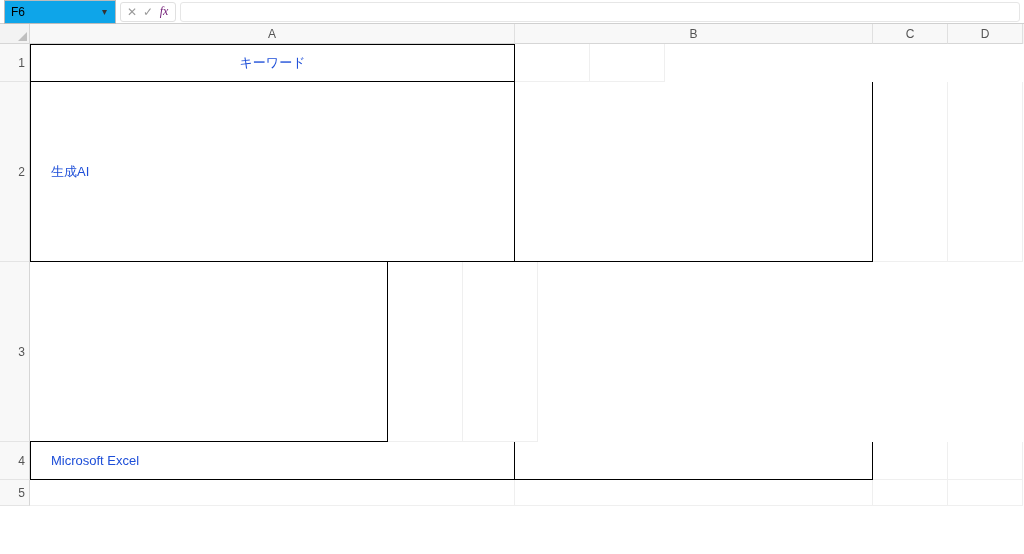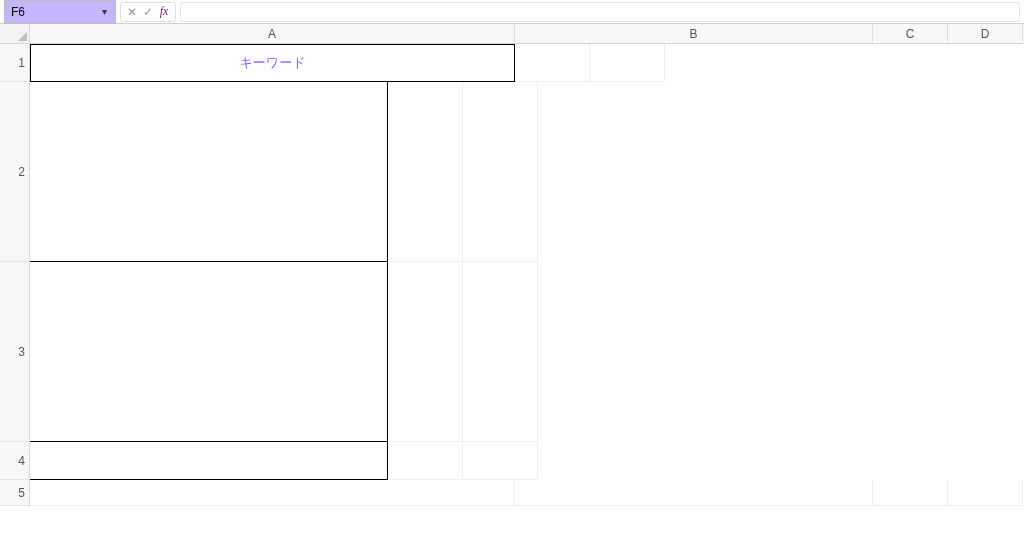--- a/index.html
+++ b/index.html
@@ -18,21 +18,21 @@
       height: 24px;
       border-bottom: 1px solid #d0d0d0;
       background: #fff;
       padding: 2px 4px;
       gap: 4px;
     }
     .name-box {
       width: 112px;
       height: 24px;
       border: 1px solid #bcbcbc;
-      background: #c4b5fd;
+      background: #0ea5e9;
       display: flex;
       align-items: center;
       justify-content: space-between;
       padding: 0 8px 0 6px;
       font-size: 12px;
     }
     .name-box .nb-text { flex: 1; }
     .name-box .chevron {
       font-size: 10px;
       color: #333;
@@ -127,21 +127,21 @@
       font-size: 12px;
       color: #555;
     }
     .cell {
       border-right: 1px solid #efefef;
       border-bottom: 1px solid #efefef;
       display: flex;
       align-items: center;
       padding: 0 20px;
       font-size: 13px;
-      color: #8b5cf6;
+      color: #1d4ed8;
       background: #fff;
     }
     .c-A { width: 485px; }
     .c-B { width: 358px; }
     .c-C { width: 75px; }
     .c-D { width: 75px; }
 
     
     .tbl-top { border-top: 1px solid #000; }
     .tbl-left { border-left: 1px solid #000; }
@@ -191,34 +191,36 @@
 
     <div class="row h-header">
       <div class="row-head">1</div>
       <div class="cell c-A hcenter tbl-top tbl-left tbl-vline tbl-hline">キーワード</div>
       <div class="cell c-C"></div>
       <div class="cell c-D"></div>
     </div>
 
     <div class="row h-tall">
       <div class="row-head">2</div>
+      <div class="cell c-A tbl-left tbl-vline tbl-hline">生成AI</div>
       <div class="cell c-B tbl-right tbl-hline"></div>
       <div class="cell c-C"></div>
       <div class="cell c-D"></div>
     </div>
 
     <div class="row h-tall">
       <div class="row-head">3</div>
       <div class="cell c-B tbl-right tbl-hline"></div>
       <div class="cell c-C"></div>
       <div class="cell c-D"></div>
     </div>
 
     <div class="row h-short">
       <div class="row-head">4</div>
+      <div class="cell c-A tbl-left tbl-vline tbl-bottom">Microsoft Excel</div>
       <div class="cell c-B tbl-right tbl-bottom"></div>
       <div class="cell c-C"></div>
       <div class="cell c-D"></div>
     </div>
 
     <div class="row h-normal">
       <div class="row-head">5</div>
       <div class="cell c-A"></div>
       <div class="cell c-B"></div>
       <div class="cell c-C"></div>

